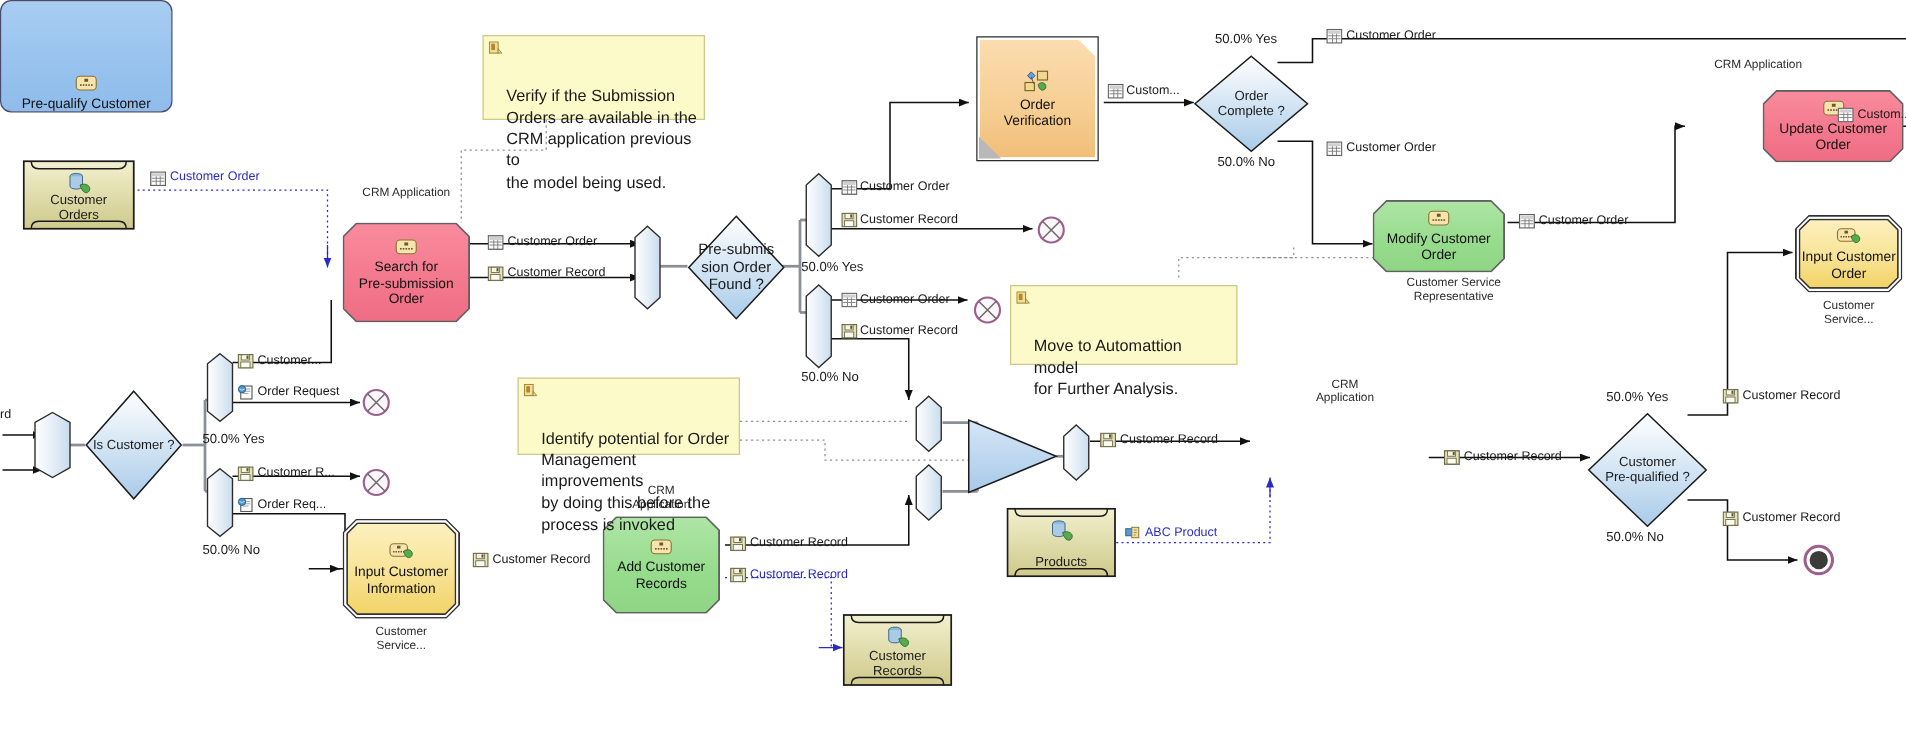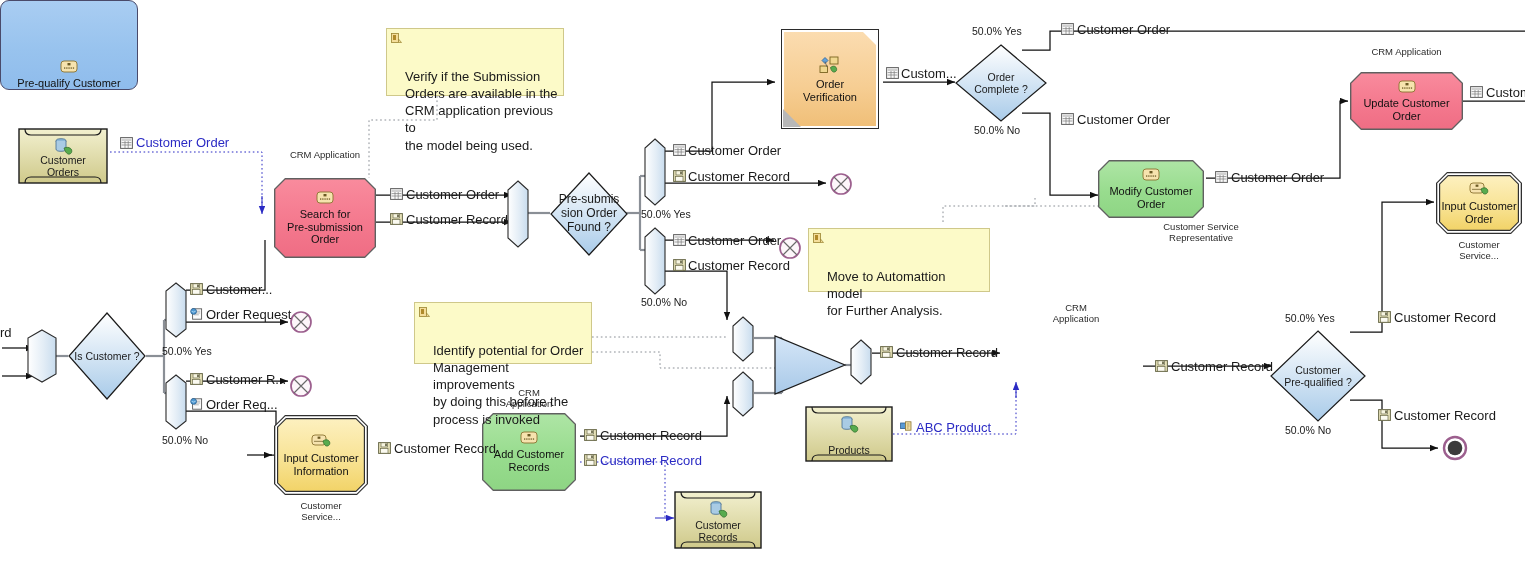--- a/index.html
+++ b/index.html
@@ -141,21 +141,21 @@
   }
   .note-pin {
     position:absolute;
     left:4px; top:4px;
     width:11px; height:11px;
   }
 
   
   .lbl {
     position:absolute;
-    font-size:13px;
+    font-size:10px;
     color:#1a1a1a;
     white-space:nowrap;
     line-height:1.1;
   }
   .lbl-blue { color:#2b2bc4; }
   .lbl-small {
     position:absolute;
     font-size:9.5px;
     color:#2b2b2b;
     white-space:nowrap;
@@ -441,24 +441,24 @@
             <rect x="8.2" y="8.4" width="1.3" height="1.3"></rect>
             <rect x="10.4" y="8.4" width="1.3" height="1.3"></rect>
             <rect x="12.6" y="8.4" width="1.3" height="1.3"></rect>
             <rect x="14.8" y="8.4" width="1.3" height="1.3"></rect>
           </g>
       </svg>
       <span style="white-space:pre-line;">Modify Customer
 Order</span>
     </div>
   </div>
-  <div class="role" style="left:1140px; top:221px; width:122px;">Customer Service
+  <div class="role" style="left:1102px; top:221px; width:122px;">Customer Service
 Representative</div>
 
-  <div class="octa-wrap" style="left:1350px; top:72px; width:113px; height:58px;">
+  <div class="octa-wrap" style="left:1410px; top:72px; width:113px; height:58px;">
     <div class="octa-inner fill-red">
       <svg class="icon-badge" viewBox="0 0 22 15">
         <rect x="3" y="2" width="16" height="11" rx="3" fill="#f6e3ae" stroke="#8a7330" stroke-width="0.9"></rect>
         <rect x="9.5" y="4" width="3" height="2.4" fill="#6b5a24"></rect>
         <g fill="#6b5a24">
             <rect x="6" y="8.4" width="1.3" height="1.3"></rect>
             <rect x="8.2" y="8.4" width="1.3" height="1.3"></rect>
             <rect x="10.4" y="8.4" width="1.3" height="1.3"></rect>
             <rect x="12.6" y="8.4" width="1.3" height="1.3"></rect>
             <rect x="14.8" y="8.4" width="1.3" height="1.3"></rect>

